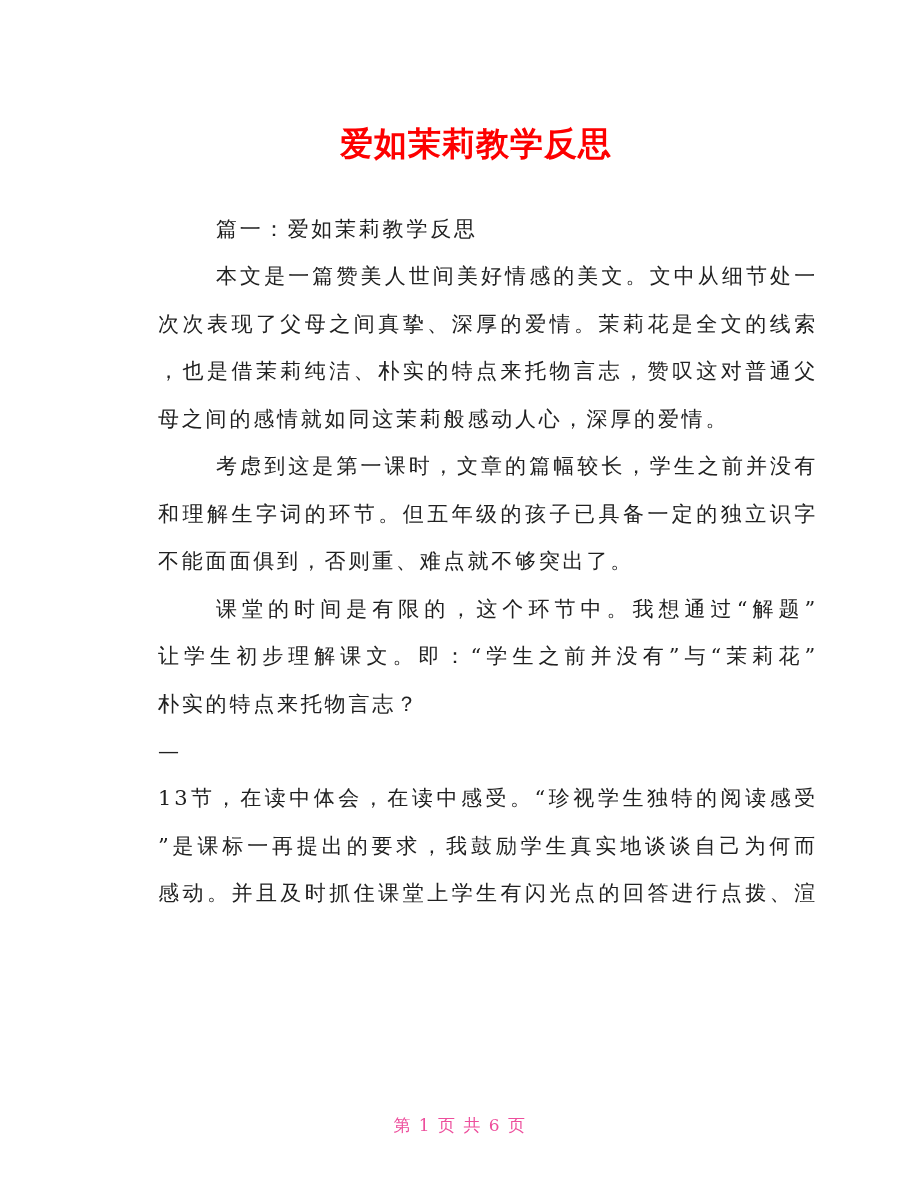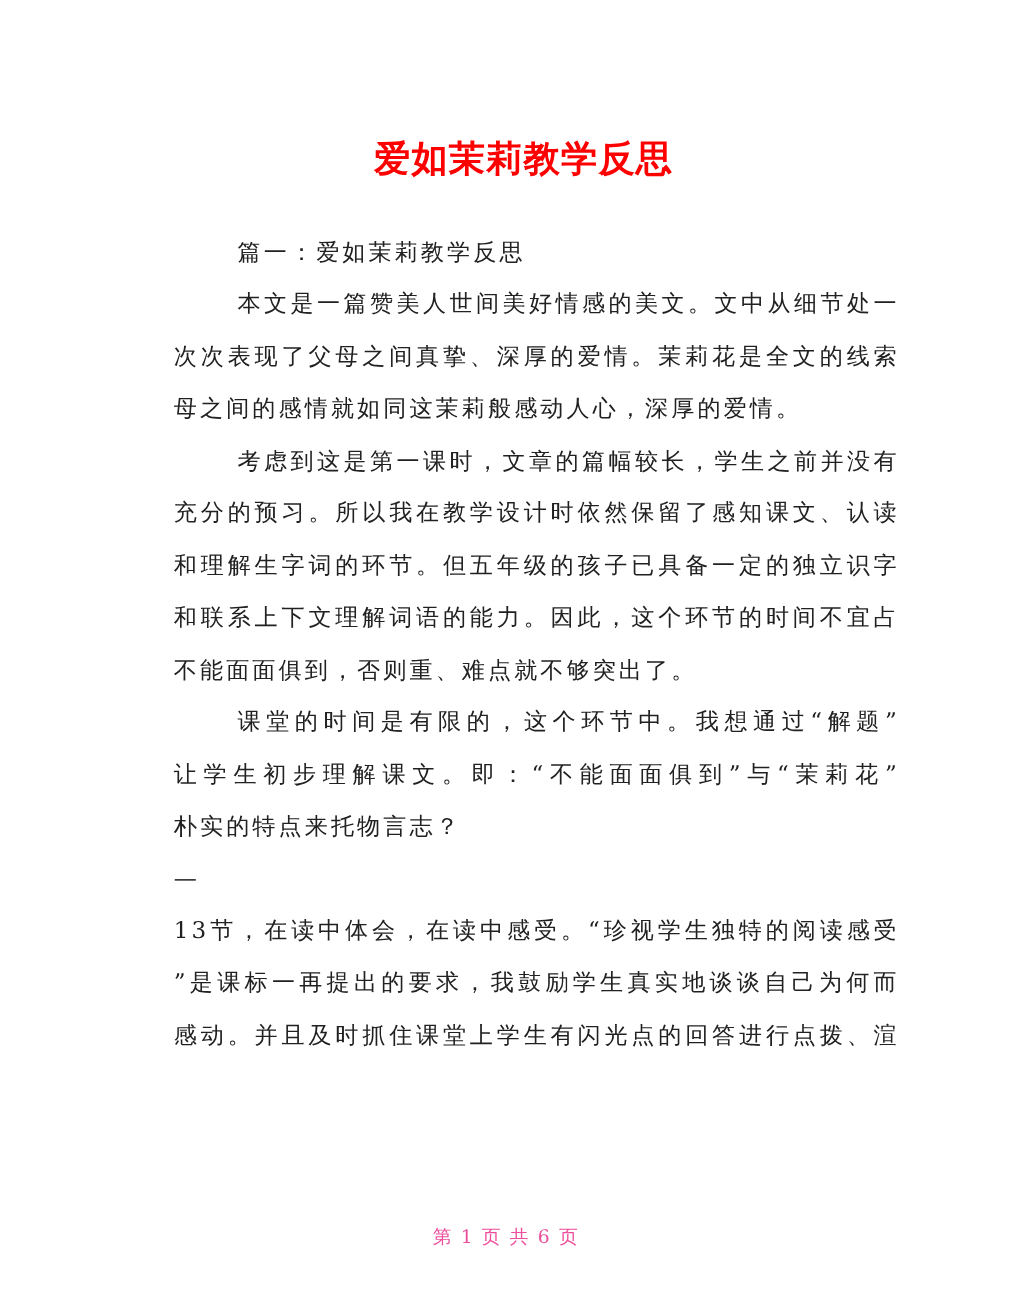--- a/index.html
+++ b/index.html
@@ -70,32 +70,31 @@
 <div class="page" style="background: rgb(255, 255, 255);">
   <h1 class="doc-title" style="color: rgb(253, 0, 0);">爱如茉莉教学反思</h1>
 
   <div class="doc-body" style="color: rgb(33, 33, 33);">
       <div class="para">
         <div class="line indent">篇一：爱如茉莉教学反思</div>
       </div>
       <div class="para">
         <div class="line indent fill">本文是一篇赞美人世间美好情感的美文。文中从细节处一</div>
         <div class="line fill">次次表现了父母之间真挚、深厚的爱情。茉莉花是全文的线索</div>
+        <div class="line fill">，也是借茉莉纯洁、朴实的特点来托物言志，赞叹这对普通父</div>
         <div class="line">母之间的感情就如同这茉莉般感动人心，深厚的爱情。</div>
       </div>
       <div class="para">
         <div class="line indent fill">考虑到这是第一课时，文章的篇幅较长，学生之前并没有</div>
-        <div class="line fill">充分的预习。所以我在教学设计时依然保留了感知课文、认读</div>
         <div class="line fill">和理解生字词的环节。但五年级的孩子已具备一定的独立识字</div>
-        <div class="line fill">和联系上下文理解词语的能力。因此，这个环节的时间不宜占</div>
         <div class="line">不能面面俱到，否则重、难点就不够突出了。</div>
       </div>
       <div class="para">
         <div class="line indent fill">课堂的时间是有限的，这个环节中。我想通过“解题”</div>
-        <div class="line fill">让学生初步理解课文。即：“不能面面俱到”与“茉莉花”</div>
+        <div class="line fill">让学生初步理解课文。即：“学生之前并没有”与“茉莉花”</div>
         <div class="line">朴实的特点来托物言志？</div>
       </div>
       <div class="para">
         <div class="line">—</div>
         <div class="line fill">13节，在读中体会，在读中感受。“珍视学生独特的阅读感受</div>
         <div class="line fill">”是课标一再提出的要求，我鼓励学生真实地谈谈自己为何而</div>
         <div class="line fill">感动。并且及时抓住课堂上学生有闪光点的回答进行点拨、渲</div>
       </div>
     </div>
 

